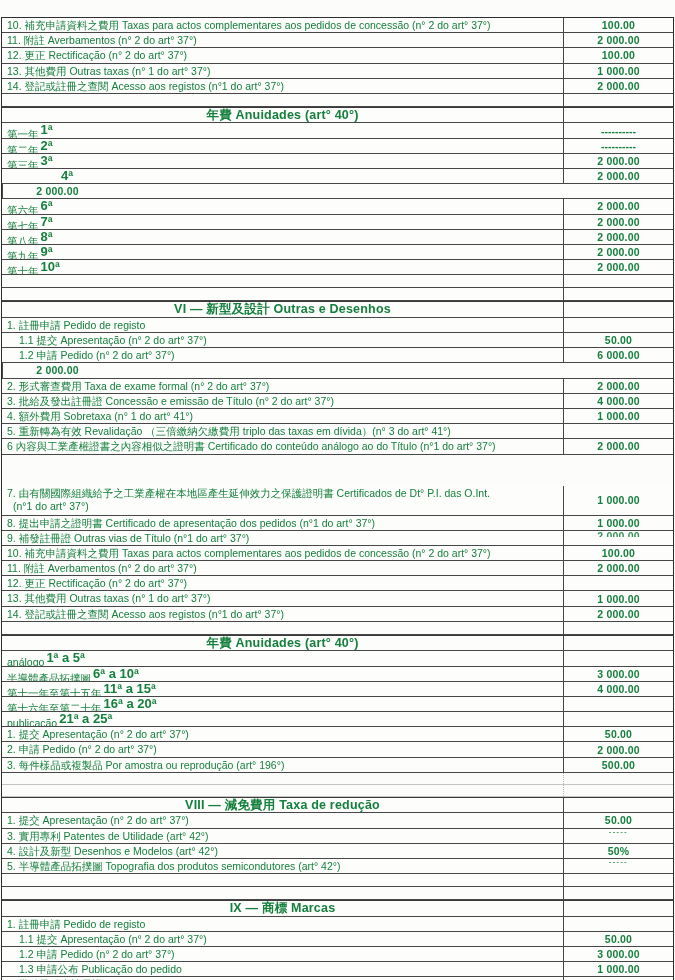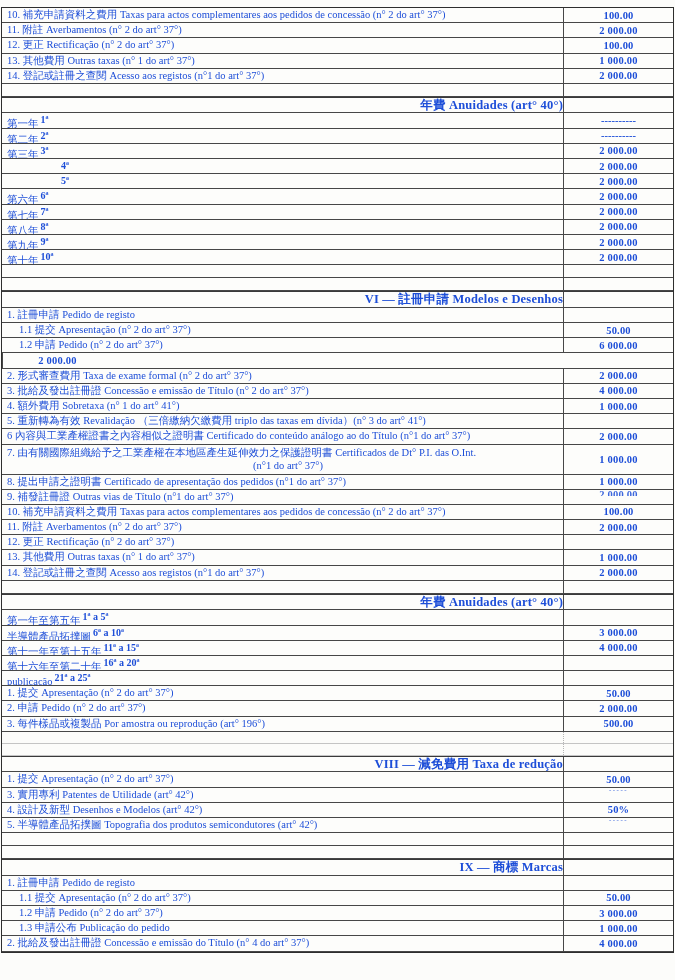--- a/index.html
+++ b/index.html
@@ -1,36 +1,36 @@
 <!DOCTYPE html>
 <html><head>
 <meta charset="utf-8">
 <style>
   html,body{margin:0;padding:0;background:#d9d9d9;}
   .page{
     width:675px;height:980px;background:#fcfcfa;overflow:hidden;
-    box-sizing:border-box;padding:7px 1px 0 1px;
-    font-family:Liberation Serif, serif;color:#1d4ed8;
+    box-sizing:border-box;padding:17px 1px 0 1px;
+    font-family:Liberation Sans, sans-serif;color:#15803d;
   }
   .tbl{border:1.5px solid #2e2e2e;border-top-width:1px;}
   .r{display:flex;height:15.2px;box-sizing:border-box;border-bottom:1px solid #474747;background:#fdfdfb;}
   .lbl{flex:1;min-width:0;padding-left:5px;font-size:10.5px;line-height:14.5px;white-space:nowrap;overflow:hidden;}
   .lbl.i1{padding-left:17px;}
   .lbl.i2{padding-left:57px;}
-  .lbl.center{text-align:right;padding-left:0;}
+  .lbl.center{text-align:center;padding-left:0;}
   .ht{font-weight:700;font-size:12.5px;line-height:15.5px;letter-spacing:.2px;}
-  sup{font-size:10px;vertical-align:4px;font-weight:700;margin-left:2px;}
+  sup{font-size:13px;vertical-align:4px;font-weight:700;margin-left:2px;}
   .val{width:110px;box-sizing:border-box;border-left:1px solid #474747;display:flex;align-items:center;justify-content:center;font-size:10.5px;font-weight:600;letter-spacing:.2px;}
   .hdr{height:16.5px;border-top:1px solid #3a3a3a;}
   .sp{height:13px;}
   .gap{height:12px;border-bottom:1px solid #c4c4c4;background:#fcfcfa;}
   .gap .val{border-left:1px dotted #b5b5b5;}
-  .two{height:30px;}
+  .two{height:30px;margin-top:31px;}
   .two .lbl{white-space:normal;line-height:13.5px;padding-top:1px;}
-  .l2{padding-left:6px;white-space:nowrap;text-align:center;}
+  .l2{padding-left:6px;white-space:nowrap;}
   .clip{align-self:flex-start;display:inline-block;height:6px;overflow:hidden;line-height:10px;opacity:.85;}
   .cut{align-self:flex-start;font-size:7px;letter-spacing:1.5px;line-height:5px;height:5px;overflow:hidden;opacity:.8;font-weight:700;}
   .dash{font-weight:700;letter-spacing:0;}
 </style>
 </head>
 <body>
 
 <div class="page">
   <div class="tbl">
       <div class="sec">
@@ -92,21 +92,20 @@
             <span>2 000.00</span>
           </div>
         </div>
         <div class="r">
           <div class="lbl i2"><sup>4ª</sup></div>
           <div class="val">
             <span>2 000.00</span>
           </div>
         </div>
         <div class="r">
-          <div class="lbl i2"><sup>5ª</sup></div>
           <div class="val">
             <span>2 000.00</span>
           </div>
         </div>
         <div class="r">
           <div class="lbl"><span>第六年</span><sup>6ª</sup></div>
           <div class="val">
             <span>2 000.00</span>
           </div>
         </div>
@@ -138,21 +137,21 @@
           <div class="lbl"></div>
           <div class="val"></div>
         </div>
         <div class="r sp">
           <div class="lbl"></div>
           <div class="val"></div>
         </div>
       </div>
       <div class="sec">
         <div class="r hdr">
-          <div class="lbl center"><span class="ht">VI — 註冊申請 Modelos e Desenhos</span></div>
+          <div class="lbl center"><span class="ht">VI — 新型及設計 Outras e Desenhos</span></div>
           <div class="val"></div>
         </div>
         <div class="r">
           <div class="lbl"><span>1. 註冊申請 Pedido de registo</span></div>
           <div class="val"></div>
         </div>
         <div class="r">
           <div class="lbl i1"><span>1.1 提交 Apresentação (n° 2 do art° 37°)</span></div>
           <div class="val">
             <span>50.00</span>
@@ -247,21 +246,21 @@
           <div class="lbl"></div>
           <div class="val"></div>
         </div>
       </div>
       <div class="sec">
         <div class="r hdr">
           <div class="lbl center"><span class="ht">年費 Anuidades (art° 40°)</span></div>
           <div class="val"></div>
         </div>
         <div class="r">
-          <div class="lbl"><span>第一年至第五年</span><sup>1ª a 5ª</sup></div>
+          <div class="lbl"><span>análogo</span><sup>1ª a 5ª</sup></div>
           <div class="val"></div>
         </div>
         <div class="r">
           <div class="lbl"><span>半導體產品拓撲圖</span><sup>6ª a 10ª</sup></div>
           <div class="val">
             <span>3 000.00</span>
           </div>
         </div>
         <div class="r">
           <div class="lbl"><span>第十一年至第十五年</span><sup>11ª a 15ª</sup></div>

